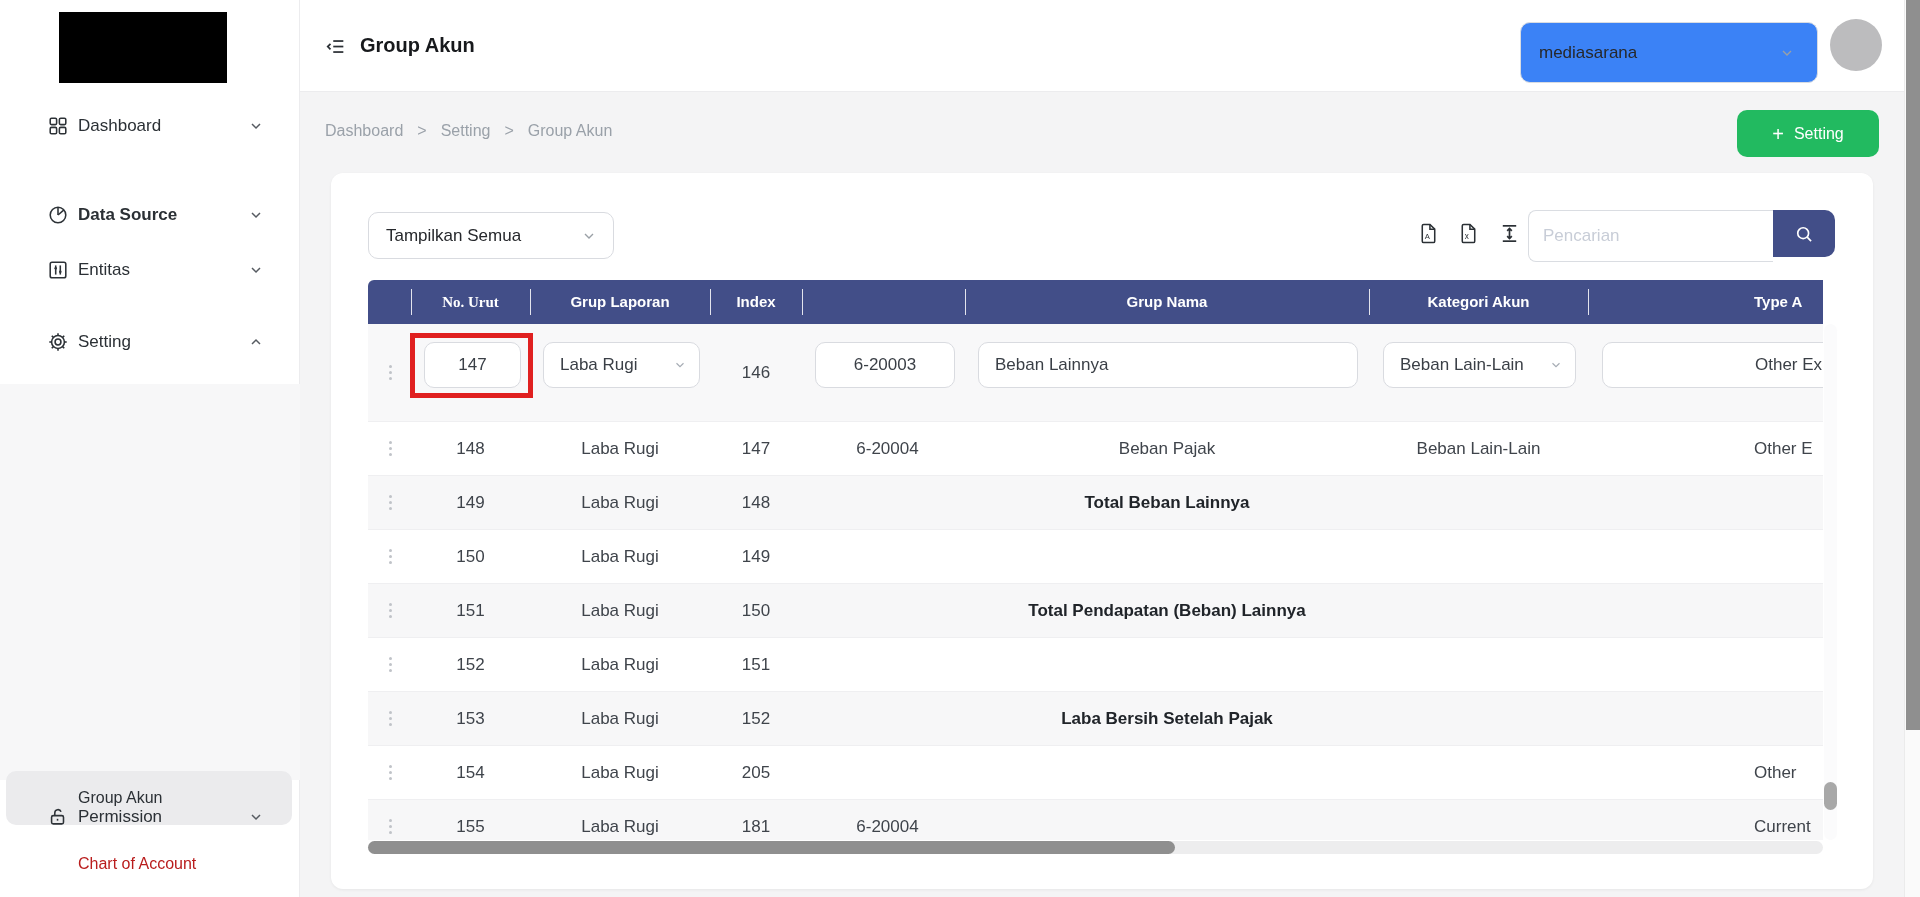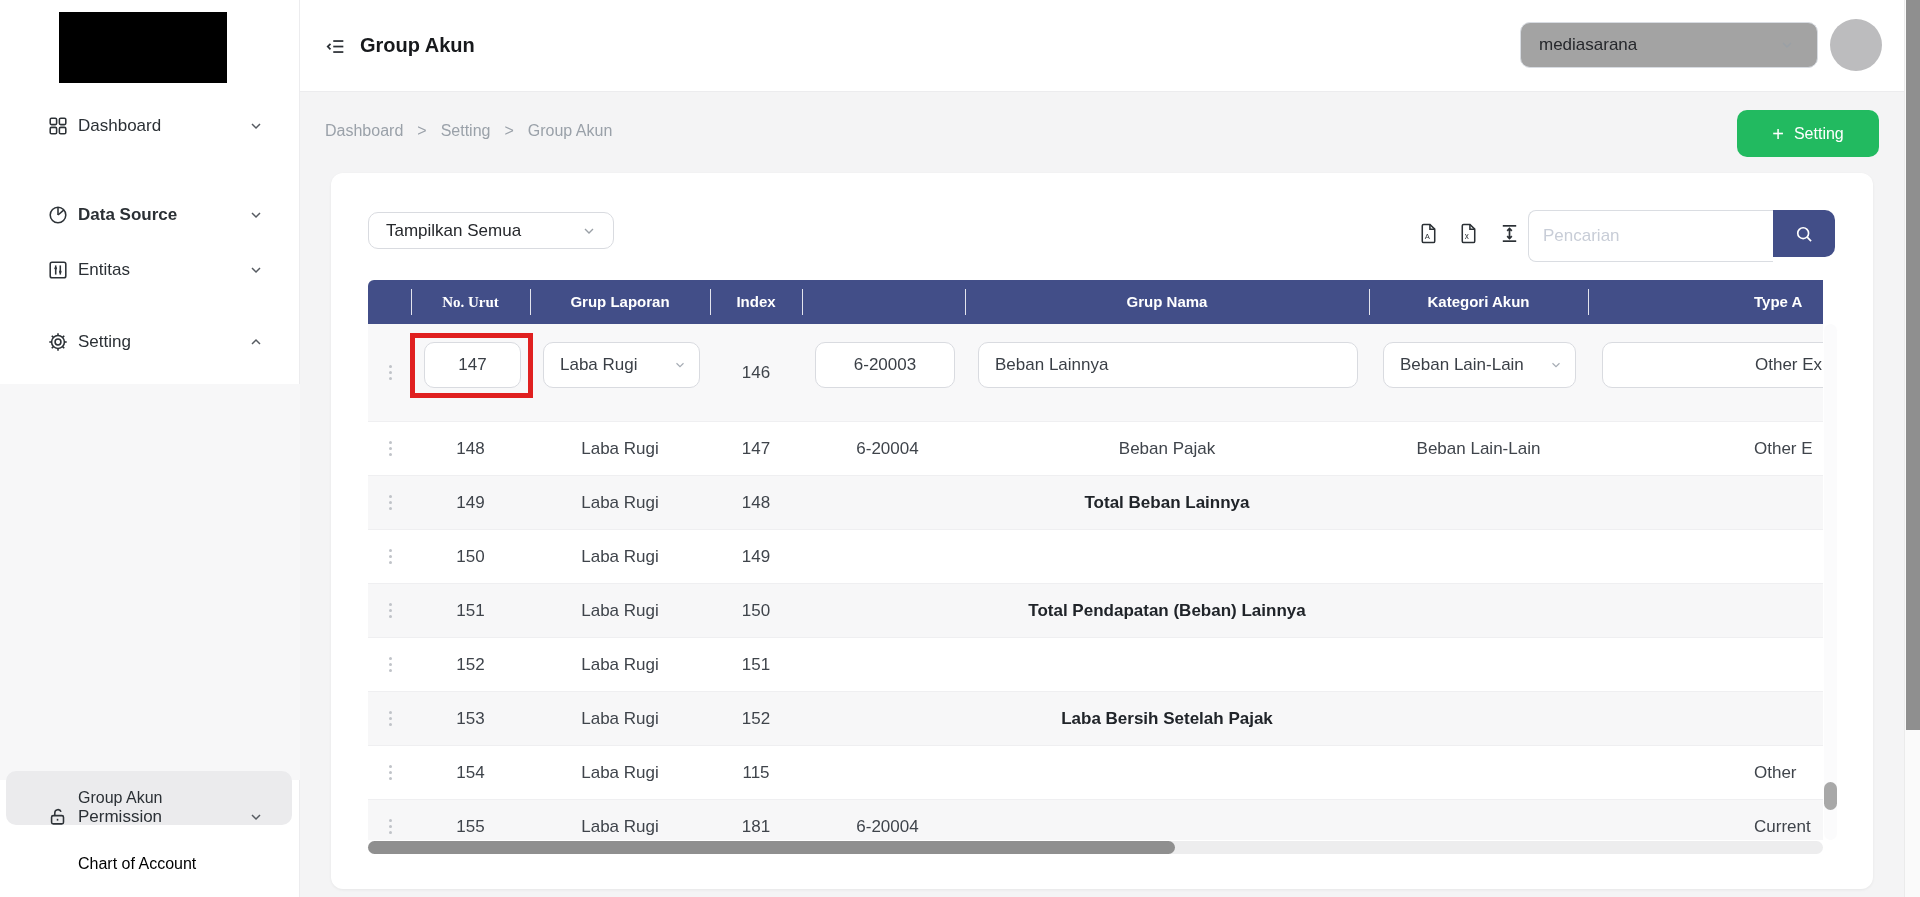--- a/index.html
+++ b/index.html
@@ -8,44 +8,44 @@
   #app { position:relative; width:1920px; height:897px; }
 
   
   .sidebar { position:absolute; left:0; top:0; width:300px; height:897px; background:#fff; border-right:1px solid #ececee; z-index:5; }
   .logo-box { position:absolute; left:59px; top:12px; width:168px; height:71px; background:#000; }
   .nav-item { position:absolute; left:0; width:300px; height:44px; display:flex; align-items:center; cursor:pointer; }
   .nav-item .nicon { position:absolute; left:47px; width:22px; height:22px; color:#2d3237; }
   .nav-item .nlabel { position:absolute; left:78px; font-size:17px; color:#2b3035; }
   .nav-item .nchev { position:absolute; left:248px; width:16px; height:16px; color:#565b61; }
   .submenu-panel { position:absolute; left:0; top:384px; width:300px; height:396px; background:#f7f7f8; }
-  .sub-item { position:absolute; left:0; width:300px; height:54px; line-height:54px; padding-left:78px; font-size:16px; color:#000000; cursor:pointer; }
+  .sub-item { position:absolute; left:0; width:300px; height:54px; line-height:54px; padding-left:78px; font-size:16px; color:#b91c1c; cursor:pointer; }
   .sub-active-pill { position:absolute; left:6px; top:387px; width:286px; height:54px; background:#ebebed; border-radius:10px; }
   .sub-item.active { font-weight:400; color:#2b3035; }
 
   
   .topbar { position:absolute; left:300px; top:0; width:1620px; height:92px; background:#fff; border-bottom:1px solid #ececee; }
   .collapse-ic { position:absolute; left:325px; top:36px; width:22px; height:22px; color:#2b3035; cursor:pointer; }
   .page-title { position:absolute; left:360px; top:34px; font-size:20px; font-weight:700; color:#17191c; }
-  .tenant-select { position:absolute; left:1520px; top:22px; width:298px; height:46px; background:#a3a3a3; border:1px solid #d8dce2; border-radius:10px; display:flex; align-items:center; cursor:pointer; }
+  .tenant-select { position:absolute; left:1520px; top:22px; width:298px; height:61px; background:#3b82f6; border:1px solid #d8dce2; border-radius:10px; display:flex; align-items:center; cursor:pointer; }
   .tenant-select .tlabel { margin-left:18px; font-size:17px; color:#26282c; }
   .tenant-select .tchev { position:absolute; right:22px; width:16px; height:16px; color:#9aa0a6; }
   .avatar { position:absolute; left:1830px; top:19px; width:52px; height:52px; border-radius:50%; background:#bcbcbe; cursor:pointer; }
 
   
   .breadcrumb { position:absolute; left:325px; top:122px; font-size:16px; color:#9aa1a9; }
   .breadcrumb span { margin-right:14px; }
   .breadcrumb .sep { margin-right:14px; }
   .btn-tambah { position:absolute; left:1737px; top:110px; width:142px; height:47px; background:#22ba60; border:none; border-radius:10px; color:#fff; font-size:16px; font-family:inherit; cursor:pointer; display:flex; align-items:center; justify-content:center; gap:10px; }
   .btn-tambah .plus { font-size:20px; font-weight:400; line-height:1; }
 
   
   .card { position:absolute; left:331px; top:173px; width:1542px; height:716px; background:#fff; border-radius:12px; box-shadow:0 1px 3px rgba(0,0,0,0.06); }
 
-  .filter-select { position:absolute; left:37px; top:39px; width:246px; height:37px; border:1px solid #d9dbe0; border-radius:10px; background:#fff; display:flex; align-items:center; cursor:pointer;text-align:right; }
+  .filter-select { position:absolute; left:37px; top:39px; width:246px; height:47px; border:1px solid #d9dbe0; border-radius:10px; background:#fff; display:flex; align-items:center; cursor:pointer;text-align:right; }
   .filter-select .flabel { margin-left:17px; font-size:17px; color:#26282c; }
   .filter-select .fchev { position:absolute; right:16px; width:16px; height:16px; color:#9aa0a6; }
 
   .tool-ic { position:absolute; top:49px; width:23px; height:23px; color:#2b3035; cursor:pointer; }
   .search-wrap { position:absolute; left:1197px; top:37px; width:245px; height:52px; }
   .search-input { width:100%; height:100%; border:1px solid #dadde2; border-right:none; border-radius:8px 0 0 8px; padding:0 14px; font-size:17px; font-family:inherit; color:#3a3f46; }
   .search-input::placeholder { color:#c8cdd7; }
   .search-btn { position:absolute; left:1442px; top:37px; width:62px; height:47px; background:#424e88; border:none; border-radius:0 10px 10px 0; cursor:pointer; color:#fff; display:flex; align-items:center; justify-content:center; }
 
   
@@ -431,21 +431,21 @@
       <div class="row drow white" style="top:465px;">
         <span class="cell c-handle">
             <span class="hdots">
               <i></i>
               <i></i>
               <i></i>
             </span>
           </span>
         <span class="cell c-no">154</span>
         <span class="cell c-lap">Laba Rugi</span>
-        <span class="cell c-idx">115</span>
+        <span class="cell c-idx">205</span>
         <span class="cell c-kode"></span>
         <span class="cell c-nama"></span>
         <span class="cell c-kat"></span>
         <span class="cell c-type">Other</span>
       </div>
 
       <div class="row drow gray" style="top:519px;">
         <span class="cell c-handle">
             <span class="hdots">
               <i></i>

